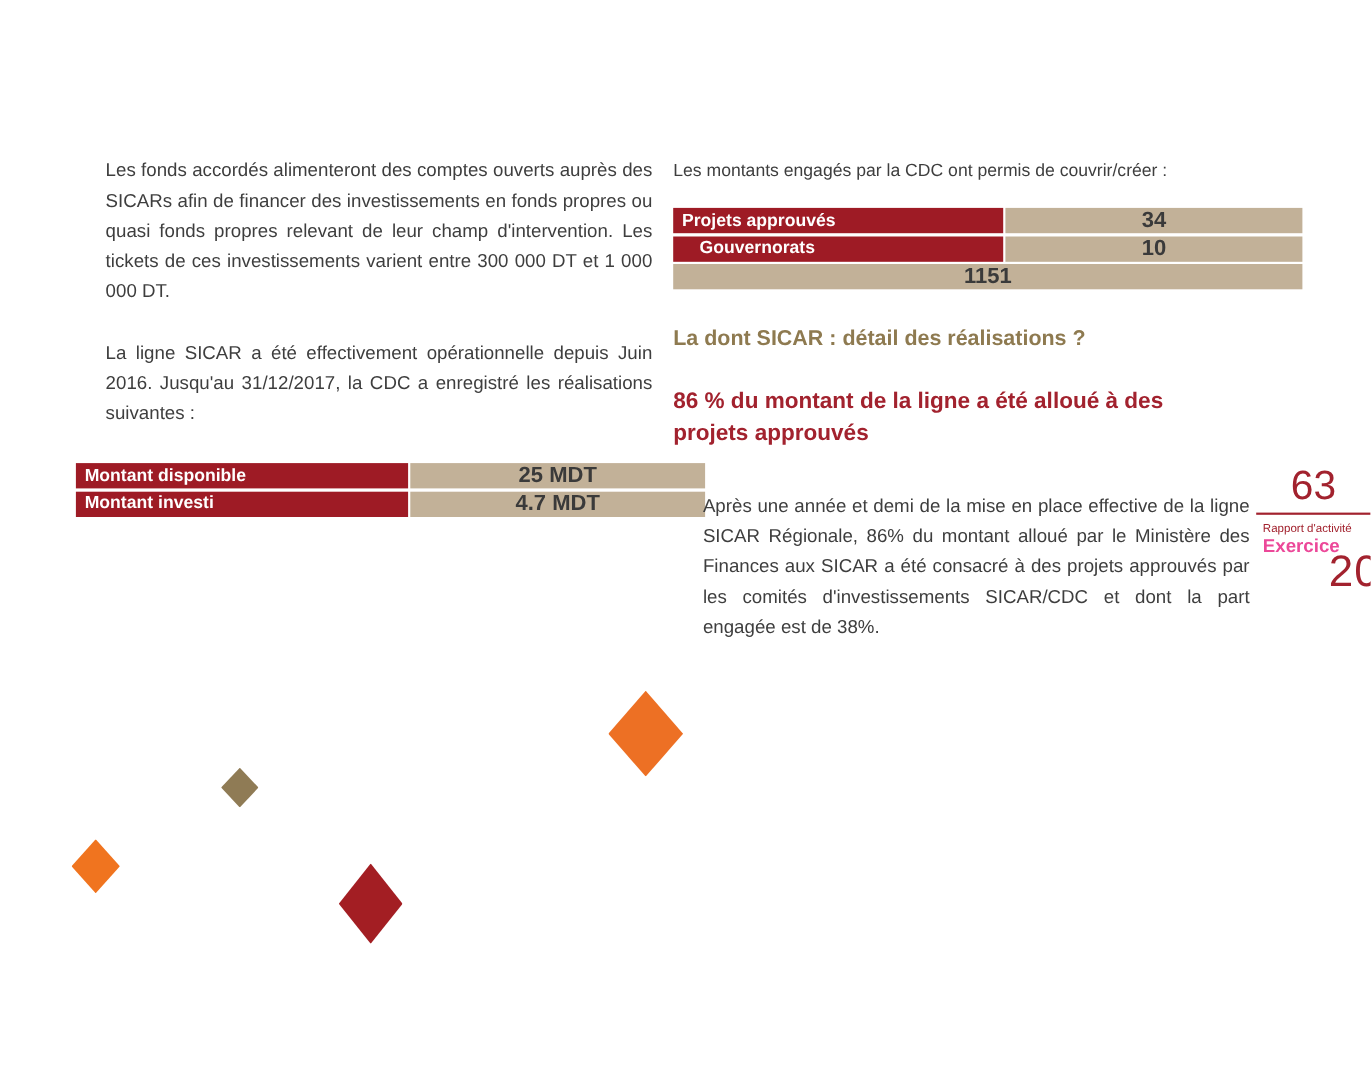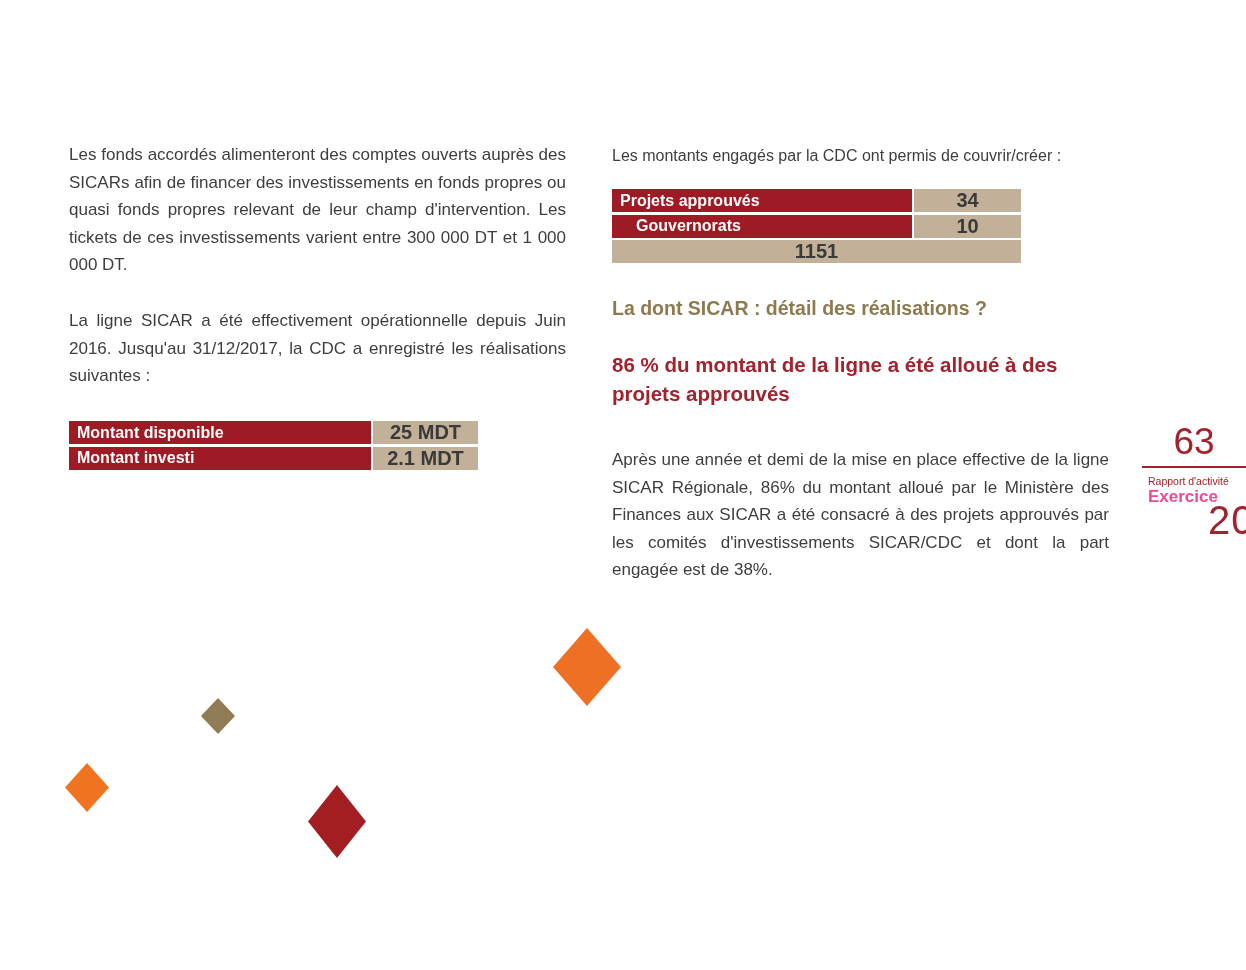--- a/index.html
+++ b/index.html
@@ -13,30 +13,31 @@
   }
   .abs { position:absolute; }
 
   
   .para {
     width:497px;
     font-size:17px;
     line-height:27.6px;
     text-align:justify;
     color:#3e3e3e;
+    margin-left:27px;
   }
   .intro-line {
     width:510px;
     font-size:16px;
     line-height:24px;
     color:#3e3e3e;
   }
 
   
-  .tbl { width:409px; }
+  .tbl { width:572px; }
   .tbl-row { display:flex; margin-bottom:2.5px; height:23px; }
   .tbl-label {
     flex:0 0 302px; box-sizing:border-box;
     background:#9E1B25; color:#ffffff;
     font-weight:bold; font-size:16px;
     display:flex; align-items:center;
     padding-left:8px; margin-right:2px;
   }
   .tbl-value {
     flex:1; box-sizing:border-box;
@@ -100,21 +101,21 @@
 
 <p class="abs para" style="left:69px; top:290px;">La ligne SICAR a été effectivement opérationnelle depuis Juin 2016. Jusqu'au 31/12/2017, la CDC a enregistré les réalisations suivantes :</p>
 
 <div class="abs tbl" style="left:69px; top:421px;">
   <div class="tbl-row">
     <div class="tbl-label">Montant disponible</div>
     <div class="tbl-value">25 MDT</div>
   </div>
   <div class="tbl-row">
     <div class="tbl-label">Montant investi</div>
-    <div class="tbl-value">2.1 MDT</div>
+    <div class="tbl-value">4.7 MDT</div>
   </div>
 </div>
 
 <p class="abs intro-line" style="left:612px; top:128px;">Les montants engagés par la CDC ont permis de couvrir/créer :</p>
 
 <div class="abs tbl" style="left:612px; top:189px;">
   <div class="tbl-row">
     <div class="tbl-label" style="flex-basis:300px;">Projets approuvés</div>
     <div class="tbl-value">34</div>
   </div>

